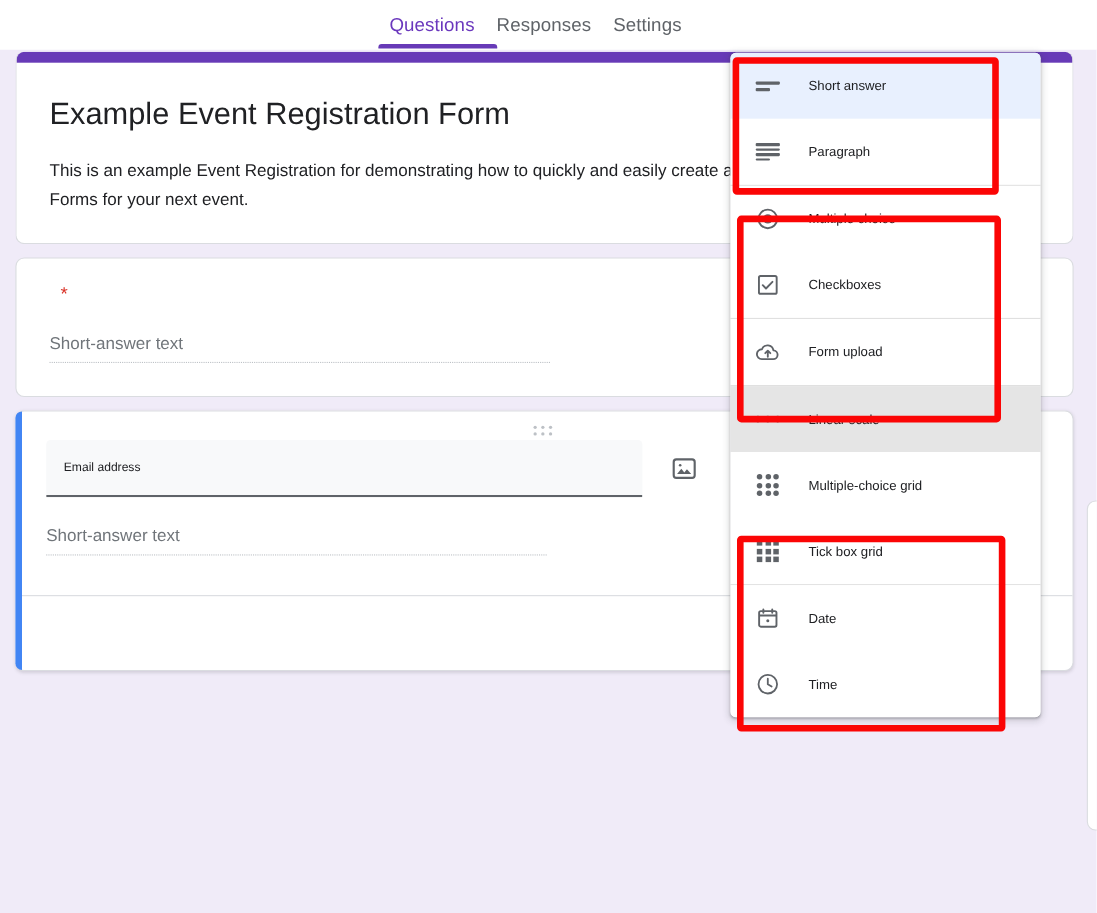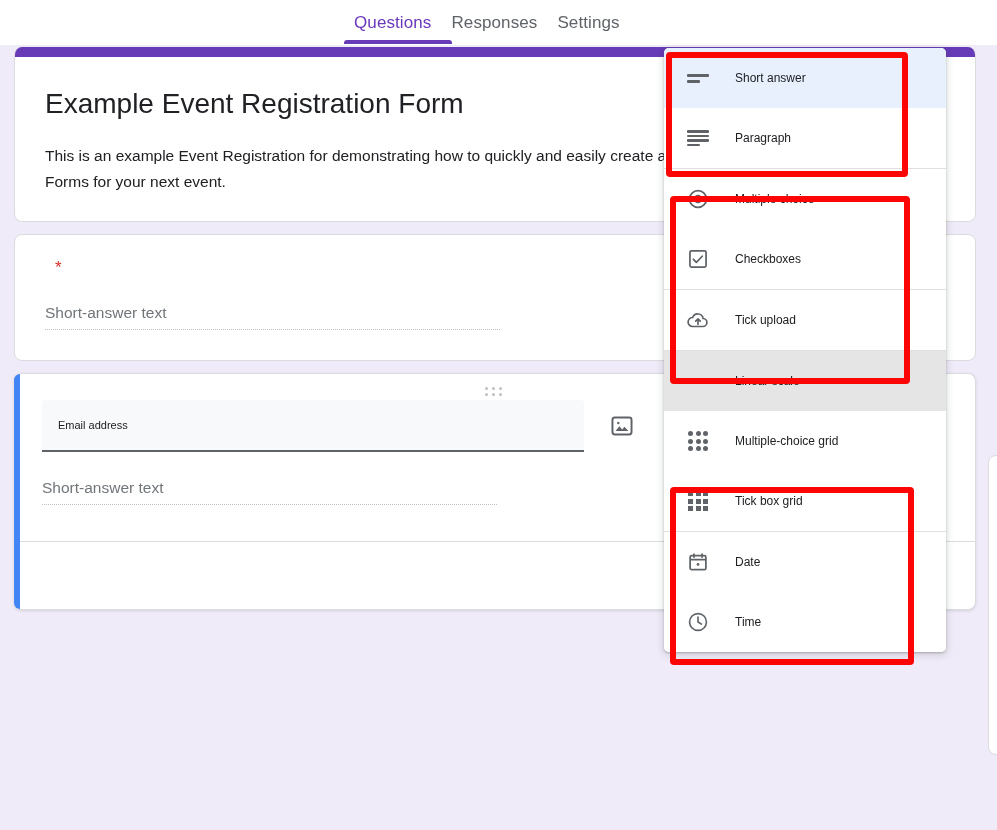--- a/index.html
+++ b/index.html
@@ -351,21 +351,21 @@
 
     <div class="menu-divider"></div>
 
     <div class="menu-item">
       <span class="mi-icon">
         <svg width="24" height="24" viewBox="0 0 24 24" aria-hidden="true">
           <path d="M6.5 18.5h10.2a4 4 0 0 0 .4-8 5.4 5.4 0 0 0-10.4-1 3.6 3.6 0 0 0-.2 9z" fill="none" stroke="#5f6368" stroke-width="1.7" stroke-linejoin="round"></path>
           <path d="M12 16.3v-5.2M9.7 13.1L12 10.8l2.3 2.3" fill="none" stroke="#5f6368" stroke-width="1.7" stroke-linecap="round" stroke-linejoin="round"></path>
         </svg>
       </span>
-      <span>Tick upload</span>
+      <span>Form upload</span>
     </div>
 
     <div class="menu-divider"></div>
 
     <div class="menu-item sel-gray">
       <span class="mi-icon">
         <span class="ls-icon">
             <span class="bar"></span>
             <b></b>
             <b></b>

